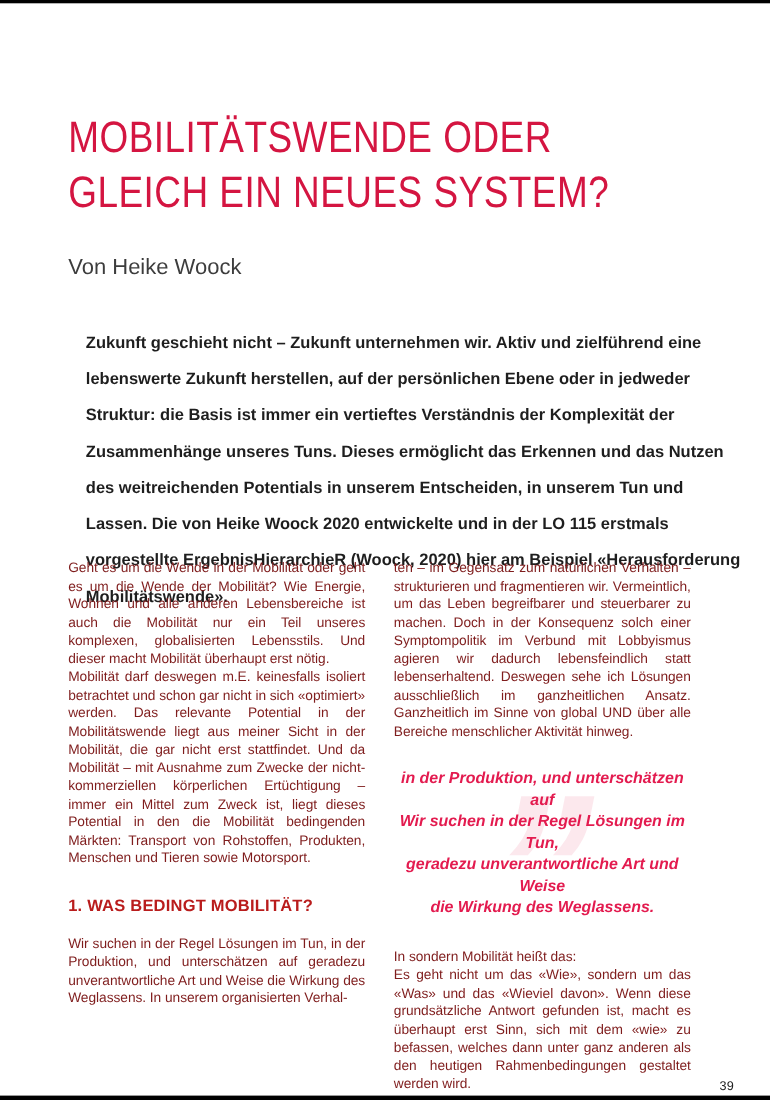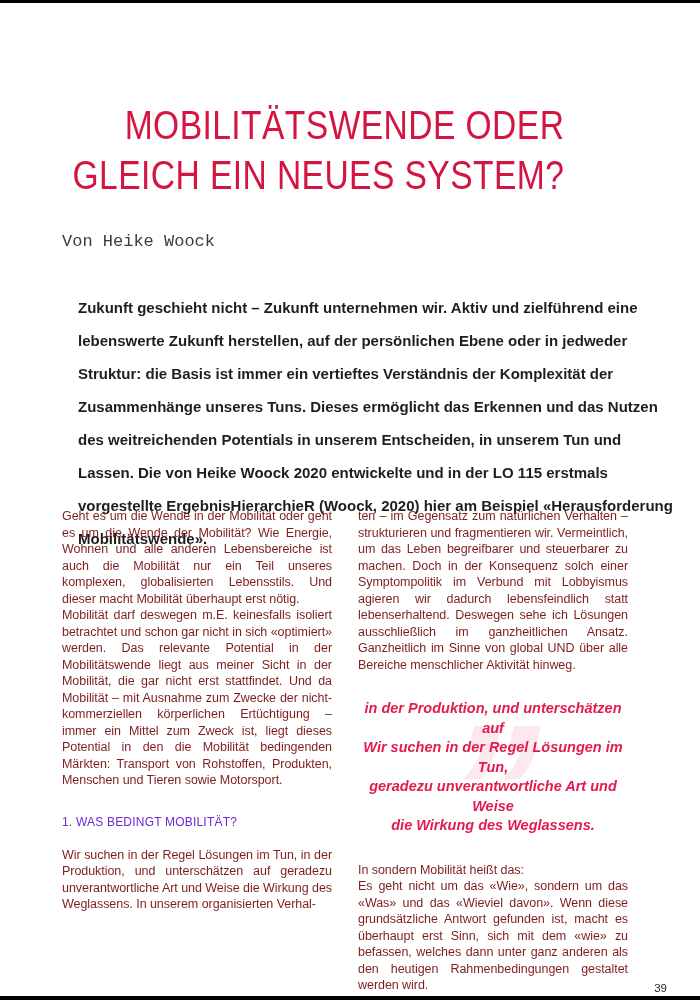--- a/index.html
+++ b/index.html
@@ -27,33 +27,31 @@
   .article-head {
     padding: 100px 40px 0 62px;
   }
   .title {
     margin: 0;
     font-size: 40px;
     line-height: 50px;
     font-weight: 400;
     letter-spacing: 0.5px;
     color: #D41541;
-    text-align: right;
   }
   .title-line {
     display: block;
     transform: scaleX(0.84);
     transform-origin: left center;
     white-space: nowrap;
   }
   .byline {
     margin-top: 32px;
-    font-size: 17px;
+    font-size: 20px;
     color: #3d3d3d;
-    font-family: Liberation Mono, monospace;
   }
   .intro {
     margin: 40px 0 0 16px;
     width: 600px;
     font-size: 15px;
     line-height: 33px;
     font-weight: 700;
     color: #1e1e1e;
   }
 
@@ -71,24 +69,24 @@
     font-size: 12.5px;
     line-height: 16.5px;
     letter-spacing: -0.05px;
     color: #7f1d1d;
     text-align: justify;
     hyphens: auto;
     -webkit-hyphens: auto;
   }
   .section-heading {
     margin: 26px 0 0 0;
-    font-size: 12px;
-    font-weight: 400;
+    font-size: 15px;
+    font-weight: 700;
     letter-spacing: 0.2px;
-    color: #6d28d9;
+    color: #b91c1c;
   }
   .section-heading + .body-para {
     margin-top: 18px;
   }
 
   .pull-quote {
     position: relative;
     margin-top: 26px;
     text-align: center;
     font-size: 14.5px;

